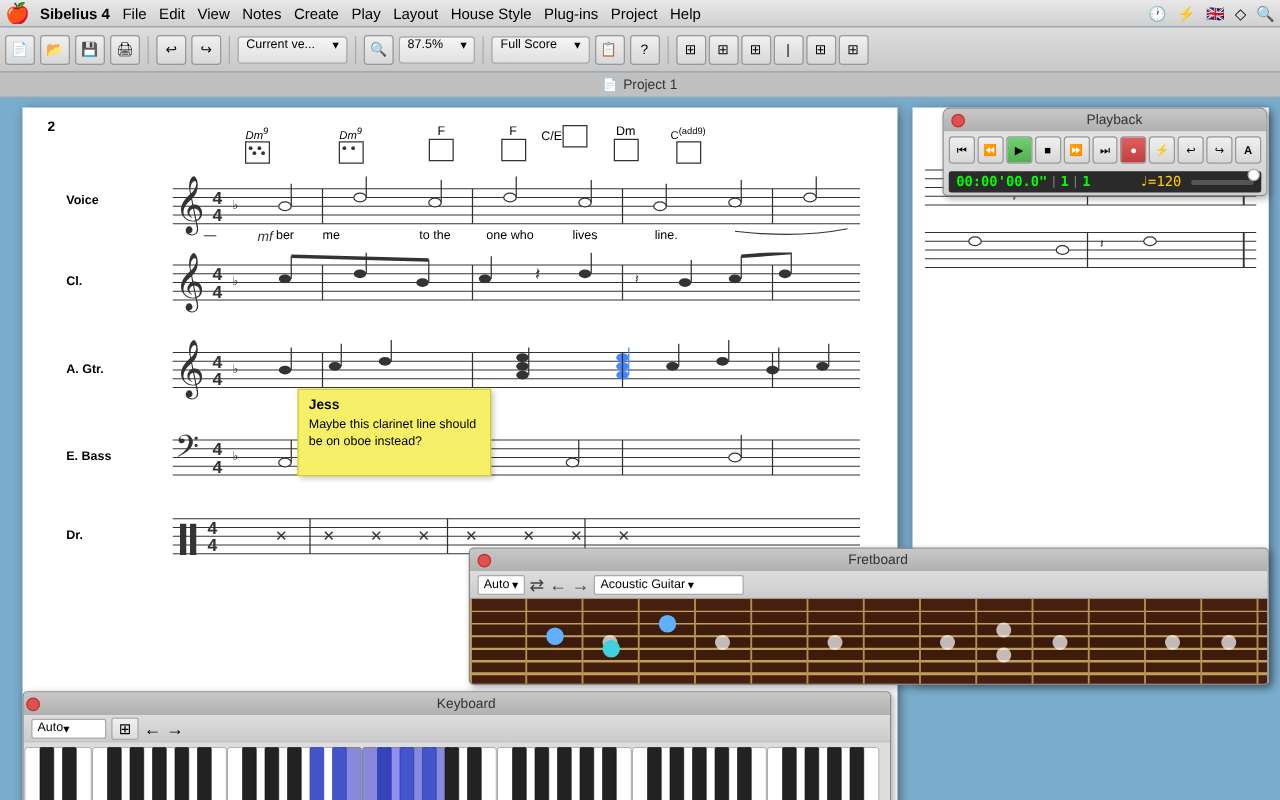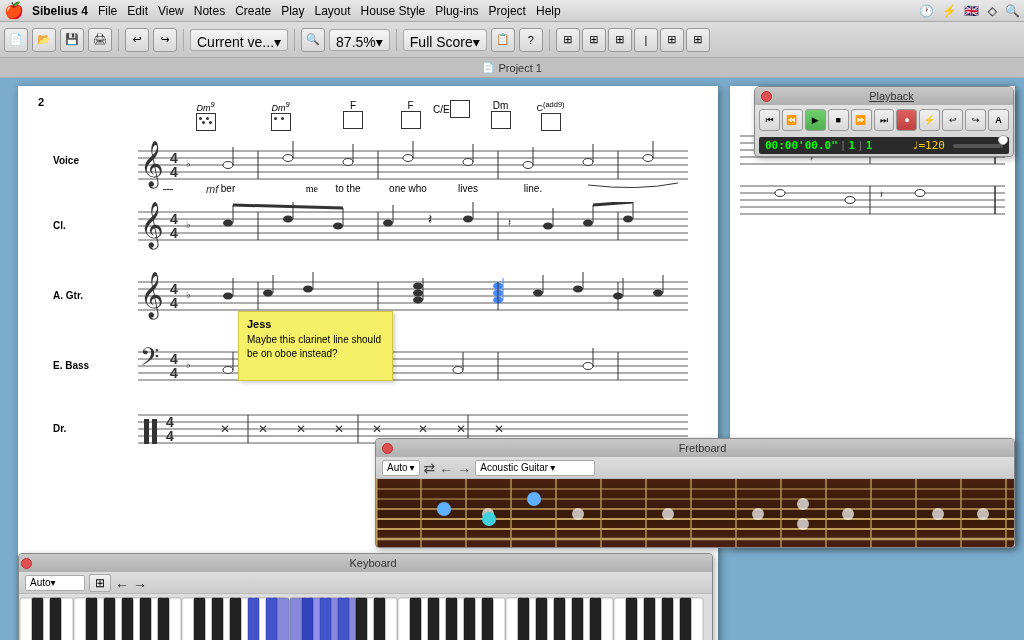--- a/index.html
+++ b/index.html
@@ -23,22 +23,22 @@
       border-bottom: 1px solid #aaa;
     }
     .toolbar-btn {
       width: 24px; height: 24px; background: linear-gradient(to bottom, #f0f0f0, #d8d8d8);
       border: 1px solid #999; border-radius: 3px; display: flex; align-items: center;
       justify-content: center; cursor: pointer; font-size: 11px;
     }
     .toolbar-sep { width: 1px; height: 22px; background: #aaa; margin: 0 2px; }
     .toolbar-dropdown {
       height: 22px; background: linear-gradient(to bottom, #f5f5f5, #e0e0e0);
-      border: 1px solid #aaa; border-radius: 3px; font-size: 14px;
-      display: flex; align-items: flex-end; padding: 0 6px; cursor: pointer; gap: 0;
+      border: 1px solid #aaa; border-radius: 3px; font-size: 10px;
+      display: flex; align-items: flex-start; padding: 0 6px; cursor: pointer; gap: 14px;
     }
 
     
     .title-bar {
       width: 100%; height: 20px; background: #c0c0c0;
       display: flex; align-items: center; justify-content: center;
       font-size: 11px; color: #333; border-bottom: 1px solid #aaa;
     }
 
     
@@ -82,21 +82,21 @@
       overflow: hidden; box-shadow: 2px 2px 6px rgba(0,0,0,0.3);
     }
     .panel-title-bar {
       height: 18px; background: linear-gradient(to bottom, #c8c8c8, #b0b0b0);
       display: flex; align-items: center; padding: 0 6px; gap: 4px;
     }
     .panel-close-btn {
       width: 11px; height: 11px; border-radius: 50%; background: #e05050;
       border: 1px solid #c03030; cursor: pointer;
     }
-    .panel-title-text { font-size: 11px; color: #333; margin-left: auto; margin-right: auto; text-decoration: underline; }
+    .panel-title-text { font-size: 11px; color: #333; margin-left: auto; margin-right: auto; }
 
     .playback-controls {
       display: flex; align-items: center; justify-content: center;
       padding: 4px; gap: 2px;
     }
     .pb-btn {
       width: 22px; height: 22px; background: linear-gradient(to bottom, #f0f0f0, #d8d8d8);
       border: 1px solid #999; border-radius: 3px;
       display: flex; align-items: center; justify-content: center;
       cursor: pointer; font-size: 9px;
@@ -361,21 +361,21 @@
             <line x1="120" y1="10" x2="120" y2="38" stroke="#333" stroke-width="1"></line>
             <line x1="240" y1="10" x2="240" y2="38" stroke="#333" stroke-width="1"></line>
             <line x1="360" y1="10" x2="360" y2="38" stroke="#333" stroke-width="1"></line>
             <line x1="480" y1="10" x2="480" y2="38" stroke="#333" stroke-width="1"></line>
           </svg>
         </div>
 
         <div style="position:absolute; left:100px; right:10px; top:50px; display:flex; gap:0;">
           <span style="font-size:10px; min-width:60px; text-align:center;">—</span>
           <span style="font-size:10px; min-width:60px; text-align:center;">ber</span>
-          <span style="font-size:10px; min-width:60px; text-align:right;font-family:Liberation Serif, serif;">me</span>
+          <span style="font-size:10px; min-width:60px; text-align:left;">me</span>
           <span style="font-size:10px; min-width:60px; text-align:center;">to the</span>
           <span style="font-size:10px; min-width:60px; text-align:center;">one who</span>
           <span style="font-size:10px; min-width:60px; text-align:center;">lives</span>
           <span style="font-size:10px; min-width:70px; text-align:center;">line.</span>
         </div>
       </div>
 
       <div style="position:relative; height:60px; ">
         <span class="instrument-label">Cl.</span>
         <div style="position:absolute; left:100px; right:10px; top:4px;">

